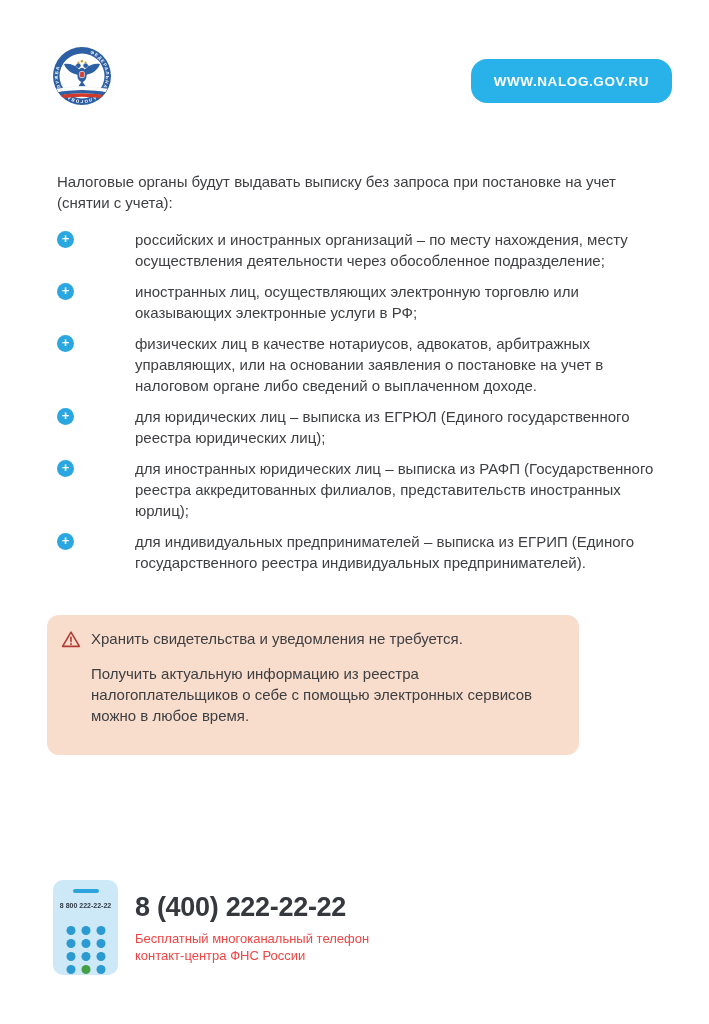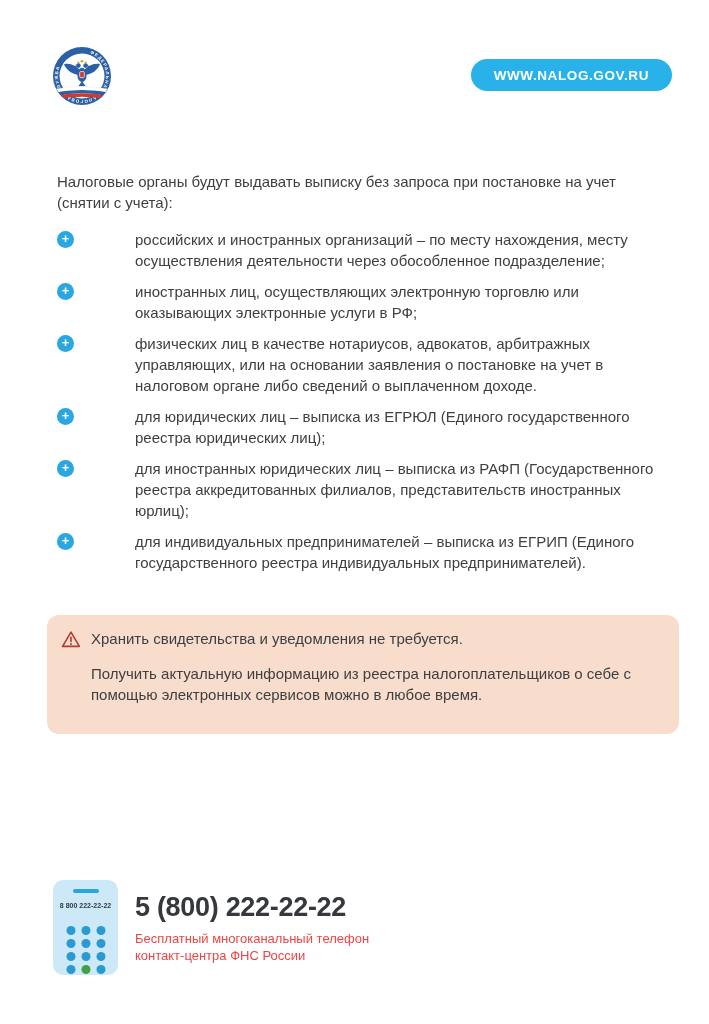--- a/index.html
+++ b/index.html
@@ -10,42 +10,42 @@
 
   
   .header { position:absolute; top:47px; left:53px; right:37px; height:62px; }
   .logo { position:absolute; left:0; top:0; width:58px; height:58px; }
   .org-name {
     position:absolute; left:75px; top:15px;
     font-size:13px; font-weight:bold; line-height:15px;
     letter-spacing:0.2px; color:#44464b; text-transform:uppercase;
   }
   .site-btn {
-    position:absolute; right:0; top:12px; height:32px;
+    position:absolute; right:0; top:12px; height:44px;
     background:#29b2e9; color:#ffffff; border:none; border-radius:16px;
     font-family:"Liberation Sans", sans-serif;
     font-size:13.5px; font-weight:bold; letter-spacing:0.6px;
     padding:0 23px; display:flex; align-items:center; cursor:pointer;
   }
 
   
   .main { position:absolute; left:57px; top:163px; width:606px; }
   .intro { font-size:15px; line-height:21px; margin:8px 0 16px; max-width:600px; }
   .plus-list { list-style:none; margin:0 0 2px; padding:0; }
   .plus-list li { display:flex; gap:14px; margin-bottom:10px; font-size:15px; line-height:21px; }
   .plus-list .li-text { max-width:572px;margin-left:47px; }
   .plus-icon {
     flex:0 0 17px; width:17px; height:17px; border-radius:50%;
     background:#2aa7e1; color:#ffffff; font-size:13px; line-height:16px;
     text-align:center; font-weight:bold; margin-top:2px; user-select:none;
   }
 
   
   .notice {
-    margin:42px 0 0 -10px; width:632px; box-sizing:border-box;
+    margin:42px 0 0 -10px; width:532px; box-sizing:border-box;
     background:#f8dccc; border-radius:12px; padding:13px 30px 13px 14px;
   }
   .notice-row { display:flex; align-items:flex-start; gap:10px; }
   .warn-icon { flex:0 0 20px; margin-top:2px; }
   .notice-warning { font-size:15px; line-height:21px; }
   .notice-info { margin:10px 0 16px 30px; font-size:15px; line-height:21px; max-width:545px; }
 
   
   .footer { position:absolute; left:53px; top:880px; display:flex; gap:17px; }
   .phone-icon { position:relative; width:65px; height:95px; background:#cde8f7; border-radius:10px; }
@@ -180,18 +180,18 @@
         <span class="dot"></span>
         <span class="dot"></span>
         <span class="dot"></span>
         <span class="dot"></span>
         <span class="dot"></span>
         <span class="dot green"></span>
         <span class="dot"></span>
       </div>
     </div>
     <div class="phone-block">
-      <div class="phone-number">5 (800) 222-22-22</div>
+      <div class="phone-number">8 (400) 222-22-22</div>
       <div class="phone-caption">Бесплатный многоканальный телефон контакт-центра ФНС России</div>
     </div>
   </div>
 
 </div>
 
 </body></html>

